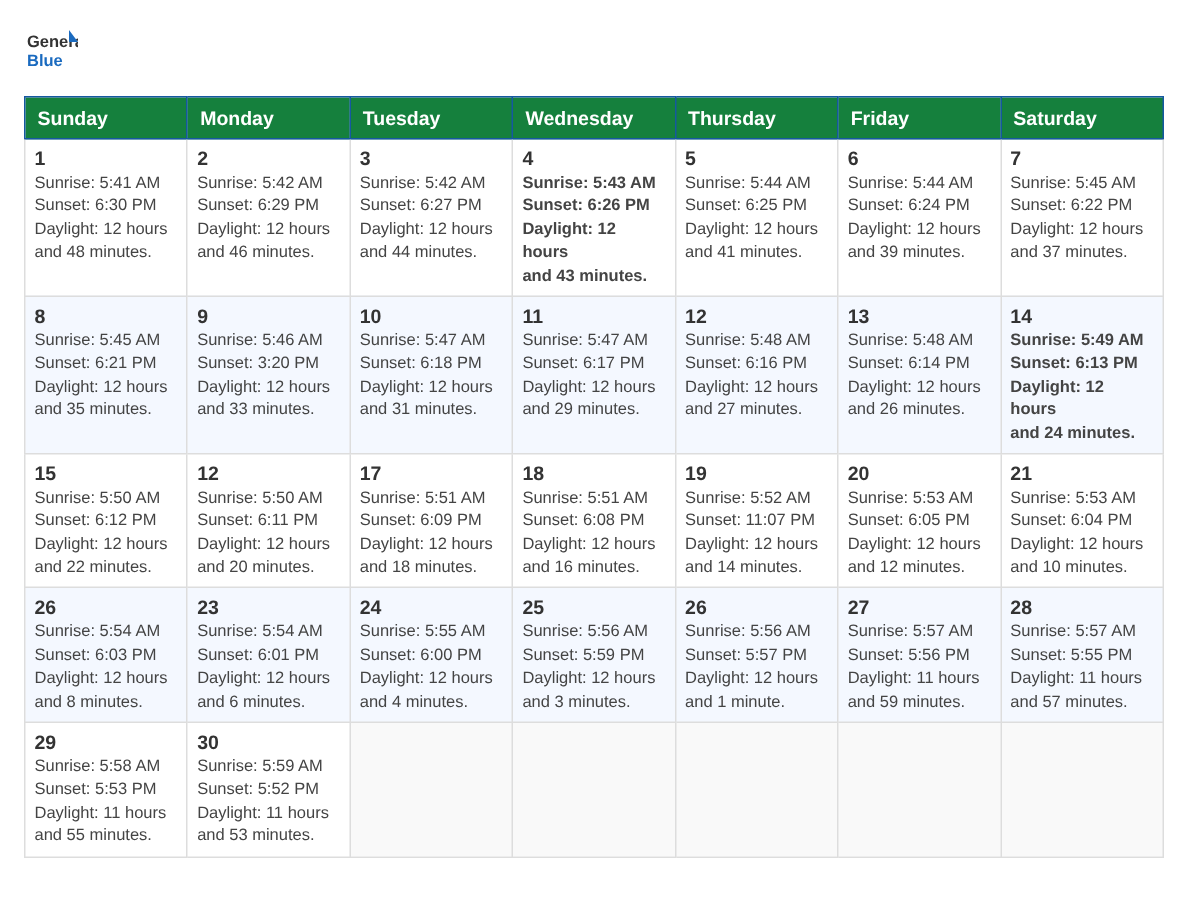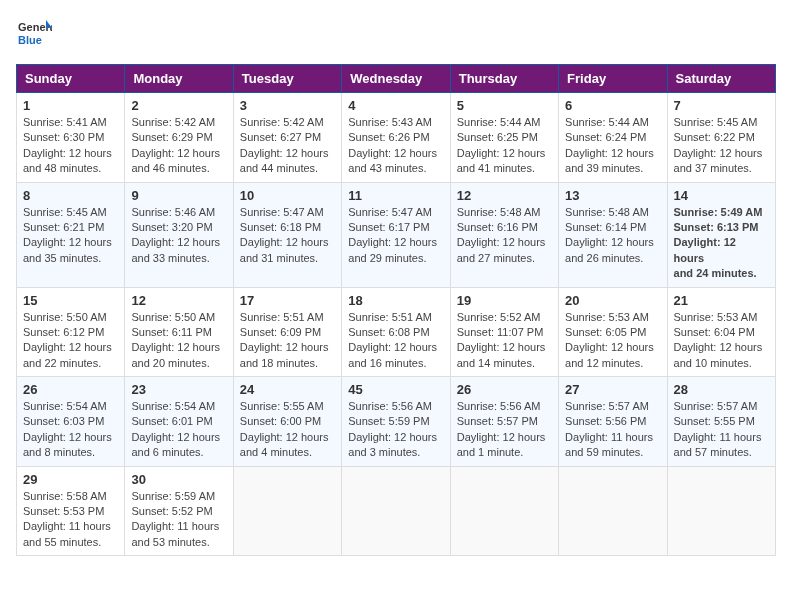--- a/index.html
+++ b/index.html
@@ -70,21 +70,21 @@
       font-size: 11px;
       line-height: 1.4;
       color: #444;
     }
     tr:nth-child(even) td {
       background-color: #f4f8ff;
     }
     tr:nth-child(odd) td {
       background-color: #ffffff;
     }
-    .calendar thead tr th { background-color: #701a75; }
+    .calendar thead tr th { background-color: #15803d; }
   </style>
 </head>
 <body>
 
 <div class="header">
   <div class="logo">
     <svg width="36" height="36" viewBox="0 0 36 36">
       <text x="2" y="15" font-size="11" font-weight="bold" font-family="Arial" fill="#333">General</text>
       <text x="2" y="28" font-size="11" font-weight="bold" font-family="Arial" fill="#1a6abf">Blue</text>
       <polygon points="30,4 36,12 30,12" fill="#1a6abf"></polygon>
@@ -126,21 +126,21 @@
         </td>
         <td>
           <span class="day-number">3</span>
           <div class="day-info" style="white-space: pre-line;">Sunrise: 5:42 AM
 Sunset: 6:27 PM
 Daylight: 12 hours
 and 44 minutes.</div>
         </td>
         <td>
           <span class="day-number">4</span>
-          <div class="day-info" style="white-space: pre-line;">Sunrise: 5:43 AM
+          <div class="day-info" style="white-space: pre-line; font-weight: bold;">Sunrise: 5:43 AM
 Sunset: 6:26 PM
 Daylight: 12 hours
 and 43 minutes.</div>
         </td>
         <td>
           <span class="day-number">5</span>
           <div class="day-info" style="white-space: pre-line;">Sunrise: 5:44 AM
 Sunset: 6:25 PM
 Daylight: 12 hours
 and 41 minutes.</div>
@@ -278,21 +278,21 @@
 and 6 minutes.</div>
         </td>
         <td>
           <span class="day-number">24</span>
           <div class="day-info" style="white-space: pre-line;">Sunrise: 5:55 AM
 Sunset: 6:00 PM
 Daylight: 12 hours
 and 4 minutes.</div>
         </td>
         <td>
-          <span class="day-number">45</span>
+          <span class="day-number">25</span>
           <div class="day-info" style="white-space: pre-line;">Sunrise: 5:56 AM
 Sunset: 5:59 PM
 Daylight: 12 hours
 and 3 minutes.</div>
         </td>
         <td>
           <span class="day-number">26</span>
           <div class="day-info" style="white-space: pre-line;">Sunrise: 5:56 AM
 Sunset: 5:57 PM
 Daylight: 12 hours

